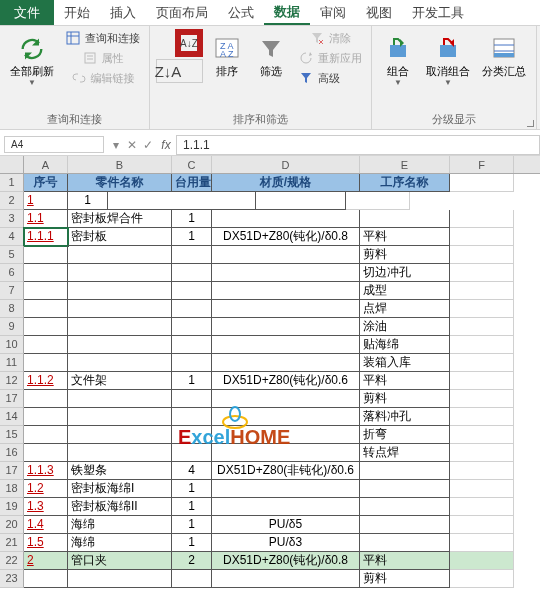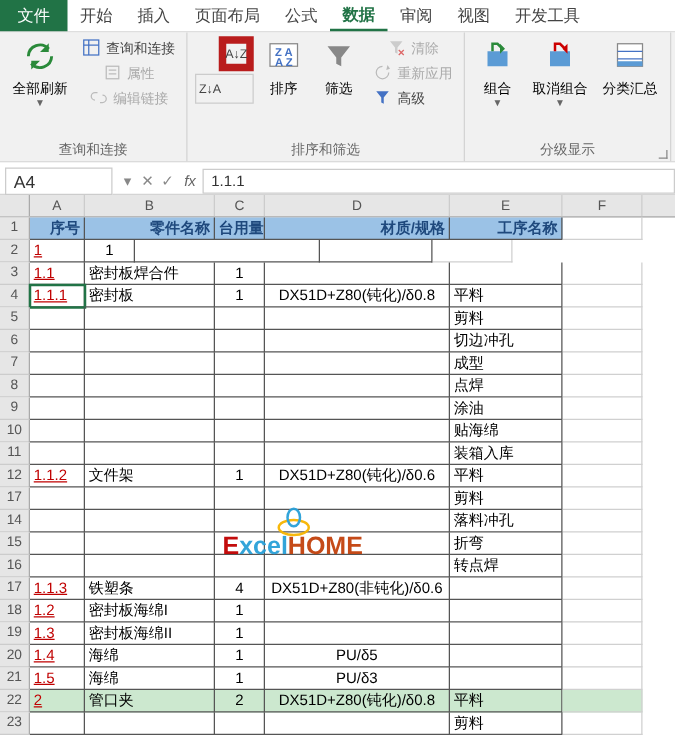--- a/index.html
+++ b/index.html
@@ -6,42 +6,42 @@
   body { background: #fff; width: 540px; height: 597px; overflow: hidden; font-size: 12px; }
   .tabbar { display: flex; align-items: stretch; height: 26px; background: #fff; border-bottom: 1px solid #d4d4d4; }
   .tab-file { background: #217346; color: #fff; padding: 0 14px; display: flex; align-items: center; font-size: 13px; }
   .tab { padding: 0 10px; display: flex; align-items: center; color: #444; cursor: pointer; font-size: 13px; }
   .tab.active { color: #217346; border-bottom: 2px solid #217346; font-weight: bold; }
   .ribbon { background: #f1f1f1; border-bottom: 1px solid #d4d4d4; height: 104px; display: flex; }
   .rgroup { border-right: 1px solid #d4d4d4; padding: 3px 6px 0 6px; display: flex; flex-direction: column; }
   .rgroup-body { flex: 1; display: flex; align-items: flex-start; gap: 4px; }
   .rgroup-label { text-align: center; font-size: 11px; color: #666; padding: 2px 0; }
   .bigbtn { display: flex; flex-direction: column; align-items: center; gap: 2px; padding: 2px 4px; cursor: pointer; }
-  .bigbtn .ico { width: 32px; height: 32px; display: flex; align-items: flex-start; justify-content: center; font-weight: bold; }
+  .bigbtn .ico { width: 32px; height: 32px; display: flex; align-items: flex-end; justify-content: center; }
   .bigbtn span { font-size: 11px; text-align: center; line-height: 1.1; }
   .smallbtns { display: flex; flex-direction: column; gap: 2px; }
   .smallbtn { display: flex; align-items: center; gap: 4px; padding: 1px 3px; cursor: pointer; font-size: 11px; color: #444; }
   .smallbtn .sico { width: 16px; height: 16px; display: flex; align-items: center; justify-content: center; }
   .dis { color: #aaa; justify-content: center; }
   .corner { position: relative; }
   .corner::after { content: ""; position: absolute; right: 2px; bottom: 2px; width: 6px; height: 6px; border-right: 1px solid #888; border-bottom: 1px solid #888; }
   .nbar { display: flex; align-items: center; height: 26px; border-bottom: 1px solid #d4d4d4; background: #fff; padding-top: 6px; padding-bottom: 2px; }
-  .namebox { width: 86px; border: 1px solid #ccc; margin: 0 4px; padding: 2px 6px; font-size: 14px; color: #333; background: #fff; }
+  .namebox { width: 100px; border: 1px solid #ccc; margin: 0 4px; padding: 2px 6px; font-size: 10px; color: #333; background: #fff; }
   .nbar-ctl { width: 16px; text-align: center; color: #888; cursor: pointer; }
   .fxlbl { width: 20px; text-align: center; font-style: italic; color: #666; }
   .fbar { flex: 1; border: 1px solid #ccc; padding: 2px 6px; font-size: 12px; height: 20px; color: #333; }
   .sheet { position: relative; }
   .colhdrs { display: flex; background: #e6e6e6; border-bottom: 1px solid #aaa; height: 18px; }
   .rowhdr-space { width: 24px; border-right: 1px solid #aaa; background: #e6e6e6; }
   .colhdr { border-right: 1px solid #ccc; text-align: center; font-size: 11px; color: #555; line-height: 18px; }
   .row { display: flex; height: 18px; }
   .rowhdr { width: 24px; background: #e6e6e6; border-right: 1px solid #aaa; border-bottom: 1px solid #ccc; text-align: center; font-size: 11px; color: #555; line-height: 17px; }
   .cell { border-right: 1px solid #d0d0d0; border-bottom: 1px solid #d0d0d0; padding: 0 3px; font-size: 12px; line-height: 17px; overflow: hidden; white-space: nowrap; }
   .cA { width: 44px; } .cB { width: 104px; } .cC { width: 40px; } .cD { width: 148px; } .cE { width: 90px; } .cF { width: 64px; }
-  .hdr1 { background: #9bc2e6; color: #1f497d; font-weight: bold; text-align: right; border-right: 1px solid #555; border-bottom: 1px solid #555; }
+  .hdr1 { background: #9bc2e6; color: #1f497d; font-weight: bold; text-align: center; border-right: 1px solid #555; border-bottom: 1px solid #555; }
   .bA { border-right: 1px solid #555; border-bottom: 1px solid #555; }
   .bB { border-right: 1px solid #555; border-bottom: 1px solid #555; }
   .bC { border-right: 1px solid #555; border-bottom: 1px solid #555; text-align: center; }
   .bD { border-right: 1px solid #555; border-bottom: 1px solid #555; text-align: center; }
   .bE { border-right: 1px solid #555; border-bottom: 1px solid #555; }
   .redul { color: #c00000; text-decoration: underline; text-underline-offset: 1px; }
   .sel { background: #cce8cf; }
   .active-cell { outline: 2px solid #217346; outline-offset: -1px; }
   .logo { position: absolute; left: 178px; top: 270px; pointer-events: none; opacity: 0.95; font-weight: bold; font-size: 20px; }
 </style>
@@ -107,21 +107,21 @@
     <div class="rgroup-label">查询和连接</div>
   </div>
 
   <div class="rgroup">
     <div class="rgroup-body">
       <div style="display:flex;flex-direction:column;gap:2px;">
         <div class="smallbtn" style="border:6px solid #b91c1c;padding:0;margin-left:19px;">
             <span class="sico" style="font-size:10px;">A↓Z</span>
           </div>
         <div class="smallbtn" style="border:1px solid #ccc;padding:3px;">
-            <span class="sico" style="font-size:10px;text-align:right;">Z↓A</span>
+            <span class="sico" style="font-size:15px;text-align:right;">Z↓A</span>
           </div>
       </div>
       <div class="bigbtn">
         <div class="ico">
             <svg width="28" height="28">
               <rect x="3" y="4" width="22" height="18" fill="#fff" stroke="#888"></rect>
               <text x="7" y="14" font-size="9" fill="#4472c4">Z A</text>
               <text x="7" y="22" font-size="9" fill="#4472c4">A Z</text>
             </svg>
           </div>

